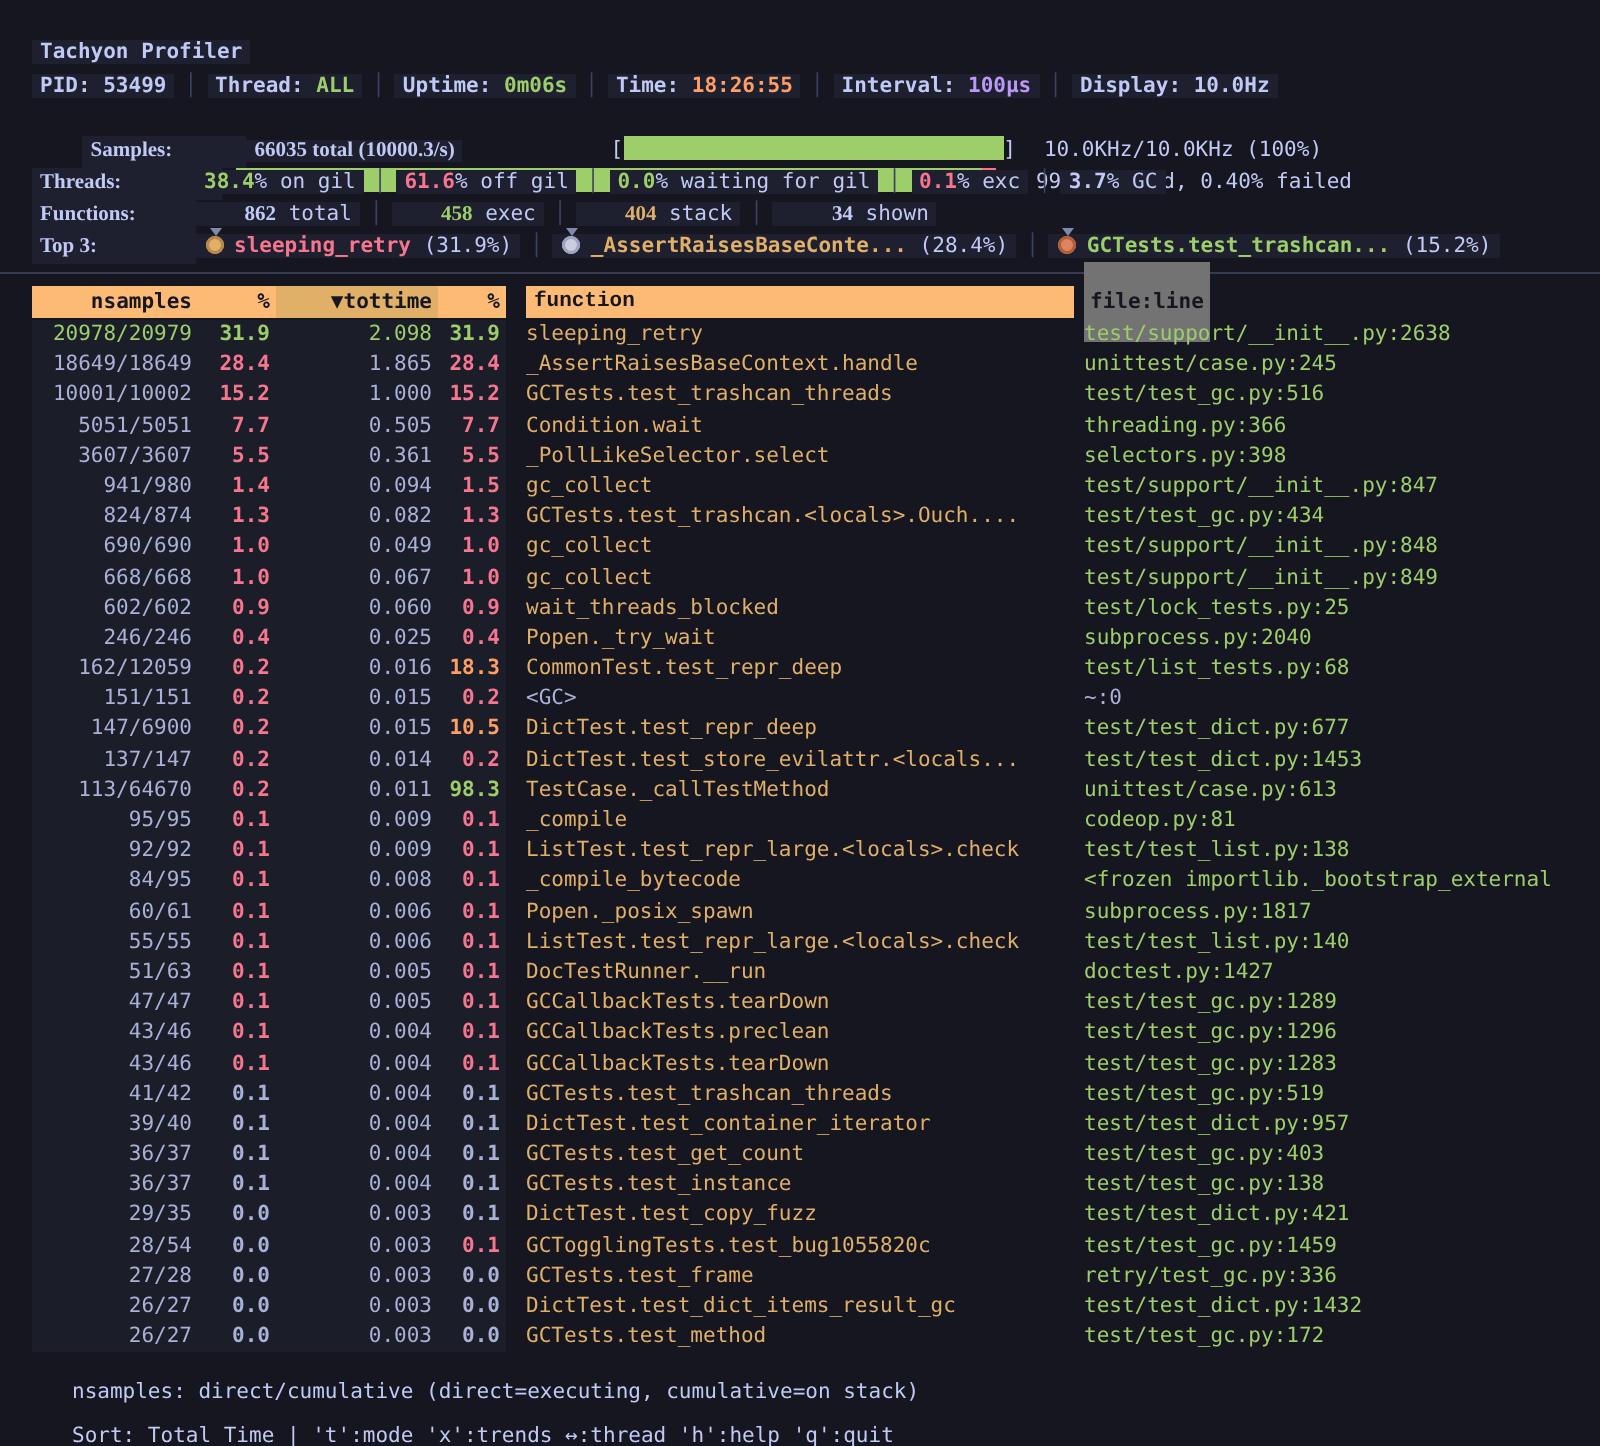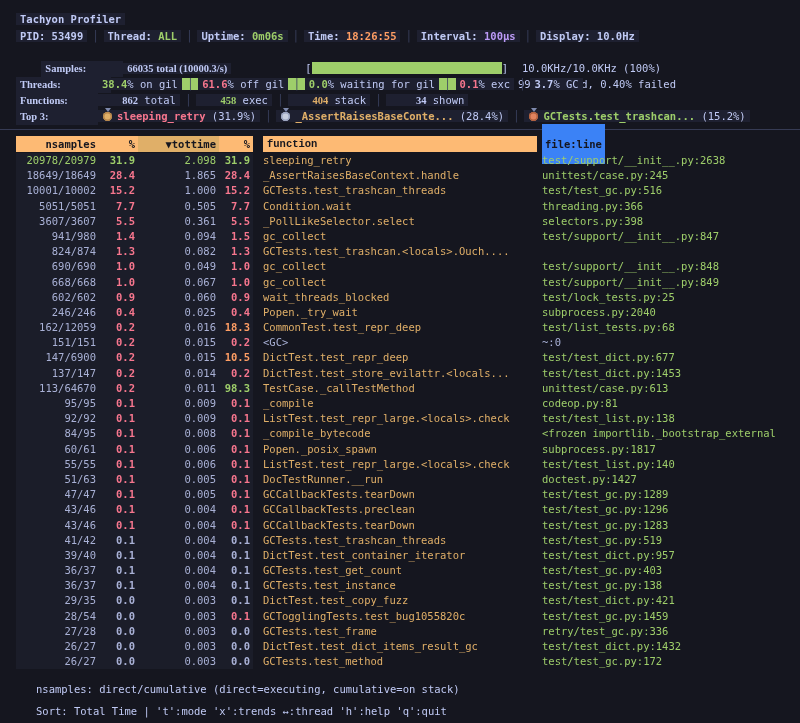--- a/index.html
+++ b/index.html
@@ -2,21 +2,21 @@
 <html><head>
 <meta charset="utf-8">
 <style>
   html,body{margin:0;padding:0;background:#15161f;}
   .screen{
     position:relative;width:800px;height:723px;background:#15161f;
     color:#c0caf5;font-family:"DejaVu Sans Mono",monospace;font-size:10.5px;
     overflow:hidden;
   }
   .hline{height:16px;line-height:16px;padding-left:16px;white-space:pre;}
-  .title-line{padding-top:11px;height:17px;}
+  .title-line{padding-top:18px;height:17px;}
   .b{font-weight:bold;}
   .chip{background:#1e2030;padding:0 4px;}
   .c-fg{color:#c0caf5}.c-dim{color:#a9b1d6}.c-green{color:#9ece6a}
   .c-red{color:#f7768e}.c-orange{color:#ff9e64}.c-yellow{color:#e0af68}
   .c-purple{color:#bb9af7}
   .sep{color:#3b4261;padding:0 5px;}
   .ilb{display:inline-block;font-family:Liberation Serif, serif;}
   .lblw{width:74px;}
   .valw{width:182px;}
   .bar{display:inline-block;height:12px;vertical-align:-2px;white-space:nowrap;font-size:0;}
@@ -32,21 +32,21 @@
   .trow{display:grid;grid-template-columns:83px 39px 81px 34px 10px 274px 250px;
         height:15.2px;line-height:15.2px;align-items:center;}
   .thead{height:16px;line-height:16px;margin-bottom:1px;}
   .cell{white-space:pre;overflow:hidden;}
   .num{text-align:right;padding-right:3px;}
   .stripe{background:#1b1d29;}
   .hcell{background:#fdba74;color:#15161f;font-weight:bold;}
   .hcell.sorted{background:#e0af68;}
   .fncell{padding-left:0;}
   .flcell{padding-left:5px;}
-  .hchip-fit{display:inline-block;background:#3b82f6;color:#15161f;font-weight:bold;padding:12px 3px;text-align:center;}
+  .hchip-fit{display:inline-block;background:#737373;color:#15161f;font-weight:bold;padding:12px 3px;text-align:center;}
   .medal{display:inline-block;width:9px;height:9px;border-radius:50%;
          position:relative;margin:0 5px 0 1px;vertical-align:-1px;}
   .medal::before{content:'';position:absolute;top:-4px;left:1.5px;
     border-left:3px solid transparent;border-right:3px solid transparent;
     border-top:4px solid #7e89ac;}
   .medal-gold{background:#e0af68;box-shadow:inset 0 0 0 1.5px #b8874b;}
   .medal-silver{background:#c8cede;box-shadow:inset 0 0 0 1.5px #9aa3bf;}
   .medal-bronze{background:#e2835f;box-shadow:inset 0 0 0 1.5px #b05f3d;}
   .footer{margin-top:9px;margin-left:20px;}
   .footer .hline{height:22px;line-height:22px;}
@@ -141,20 +141,21 @@
           <div class="cell fncell c-yellow">gc_collect</div>
           <div class="cell flcell c-green">test/support/__init__.py:847</div>
         </div>
         <div class="trow">
           <div class="cell num stripe c-dim">824/874</div>
           <div class="cell num stripe b c-red">1.3</div>
           <div class="cell num stripe c-dim">0.082</div>
           <div class="cell num stripe b c-red">1.3</div>
           <div class="cell"></div>
           <div class="cell fncell c-yellow">GCTests.test_trashcan.&lt;locals&gt;.Ouch....</div>
+          <div class="cell flcell c-green">test/test_gc.py:434</div>
         </div>
         <div class="trow">
           <div class="cell num stripe c-dim">690/690</div>
           <div class="cell num stripe b c-red">1.0</div>
           <div class="cell num stripe c-dim">0.049</div>
           <div class="cell num stripe b c-red">1.0</div>
           <div class="cell"></div>
           <div class="cell fncell c-yellow">gc_collect</div>
           <div class="cell flcell c-green">test/support/__init__.py:848</div>
         </div>

